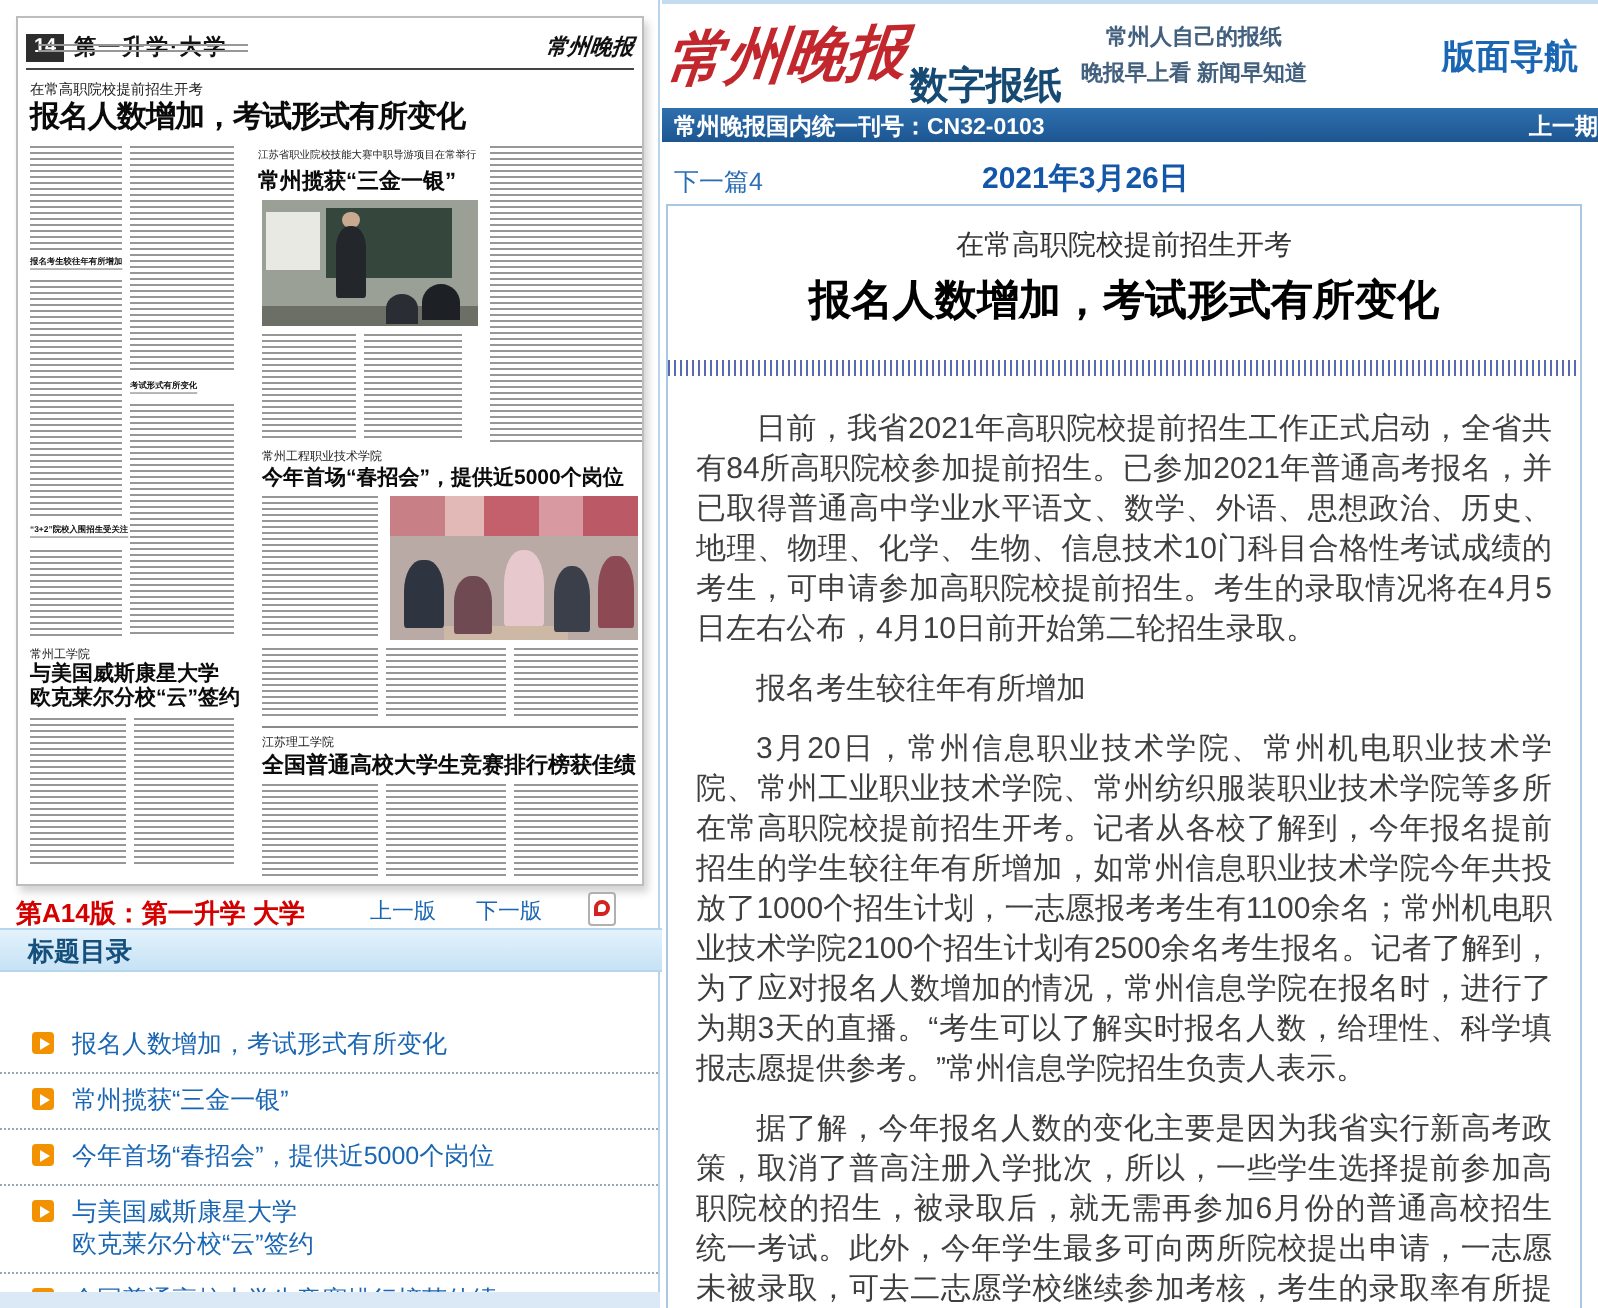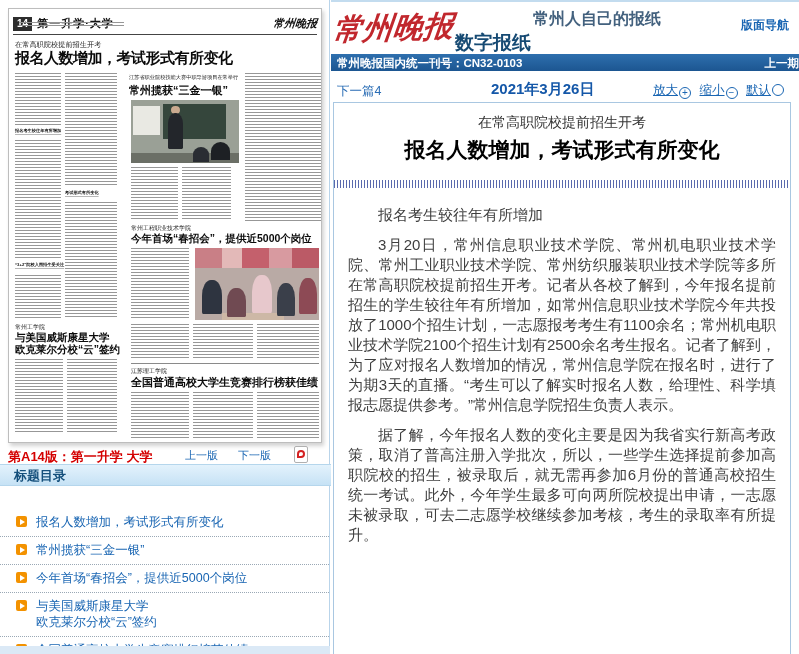--- a/index.html
+++ b/index.html
@@ -84,22 +84,22 @@
   .lp-bottom-strip { position:absolute; left:0; top:646px; width:330px; height:8px; background:#dbe9f6; }
 
   
   #right-panel { position:absolute; left:331px; top:0; width:468px; height:654px;
                  background:#fff; border-top:2px solid #c3dcef; }
   .rp-logo { position:absolute; left:2px; top:6px; font-family:"Liberation Serif",serif;
              font-size:30px; font-weight:bold; font-style:italic; color:#c1272d;
              transform:skewX(-8deg) rotate(-2deg); white-space:nowrap; }
   .rp-logo-tag { position:absolute; left:124px; top:28px; font-size:19px; font-weight:bold; color:#164a73; }
   .rp-slogan { position:absolute; left:186px; top:8px; width:160px; text-align:center;
-               font-size:16px; font-weight:bold; color:#43617e; line-height:18px; }
-  .rp-nav { position:absolute; right:10px; top:15px; font-size:12px; font-weight:bold;
+               font-size:11px; font-weight:bold; color:#43617e; line-height:18px; }
+  .rp-nav { position:absolute; right:10px; top:15px; font-size:17px; font-weight:bold;
             color:#1a66b3; cursor:pointer;margin-left:11px; }
   .issue-bar { position:absolute; left:0; top:52px; width:476px; height:17px;
                background:linear-gradient(#2e6fae,#1c5691); }
   .issue-serial { position:absolute; left:6px; top:2px; font-size:11.5px; font-weight:bold; color:#fff; }
   .issue-prev { position:absolute; right:8px; top:2px; font-size:11.5px; font-weight:bold;
                 color:#fff; cursor:pointer; }
   .tb-next { position:absolute; left:6px; top:81px; font-size:12.5px; color:#2a6db5; cursor:pointer; }
   .tb-date { position:absolute; left:160px; top:78px; font-size:15px; font-weight:bold; color:#1457a8; }
   .tb-controls { position:absolute; right:10px; top:80px; font-size:12.5px; color:#1a66b3; }
   .tb-controls .w { text-decoration:underline; cursor:pointer; }
@@ -229,39 +229,36 @@
     </div>
   </div>
   <div class="lp-bottom-strip"></div>
 </div>
 
 <div id="right-panel">
   <div class="rp-logo">常州晚报</div>
   <div class="rp-logo-tag">数字报纸</div>
   <div class="rp-slogan">
     <div>常州人自己的报纸</div>
+    <div>晚报早上看 新闻早知道</div>
   </div>
   <div class="rp-nav">版面导航</div>
 
   <div class="issue-bar">
     <span class="issue-serial">常州晚报国内统一刊号：CN32-0103</span>
     <span class="issue-prev">上一期</span>
   </div>
 
   <div class="tb-next">下一篇4</div>
   <div class="tb-date">2021年3月26日</div>
-  <div class="tb-controls">
-    <span class="w">放大</span><span class="circ">+</span>
-    <span class="w">缩小</span><span class="circ">−</span>
-    <span class="w">默认</span><span class="circ"></span>
-  </div>
 
   <div class="article-box">
     <div class="art-kicker">在常高职院校提前招生开考</div>
     <div class="art-title">报名人数增加，考试形式有所变化</div>
     <div class="ticks"></div>
     <div class="art-body">
+      <p>日前，我省2021年高职院校提前招生工作正式启动，全省共有84所高职院校参加提前招生。已参加2021年普通高考报名，并已取得普通高中学业水平语文、数学、外语、思想政治、历史、地理、物理、化学、生物、信息技术10门科目合格性考试成绩的考生，可申请参加高职院校提前招生。考生的录取情况将在4月5日左右公布，4月10日前开始第二轮招生录取。</p>
       <p>报名考生较往年有所增加</p>
       <p>3月20日，常州信息职业技术学院、常州机电职业技术学院、常州工业职业技术学院、常州纺织服装职业技术学院等多所在常高职院校提前招生开考。记者从各校了解到，今年报名提前招生的学生较往年有所增加，如常州信息职业技术学院今年共投放了1000个招生计划，一志愿报考考生有1100余名；常州机电职业技术学院2100个招生计划有2500余名考生报名。记者了解到，为了应对报名人数增加的情况，常州信息学院在报名时，进行了为期3天的直播。“考生可以了解实时报名人数，给理性、科学填报志愿提供参考。”常州信息学院招生负责人表示。</p>
       <p>据了解，今年报名人数的变化主要是因为我省实行新高考政策，取消了普高注册入学批次，所以，一些学生选择提前参加高职院校的招生，被录取后，就无需再参加6月份的普通高校招生统一考试。此外，今年学生最多可向两所院校提出申请，一志愿未被录取，可去二志愿学校继续参加考核，考生的录取率有所提升。</p>
     </div>
   </div>
 </div>
 
 </body></html>

